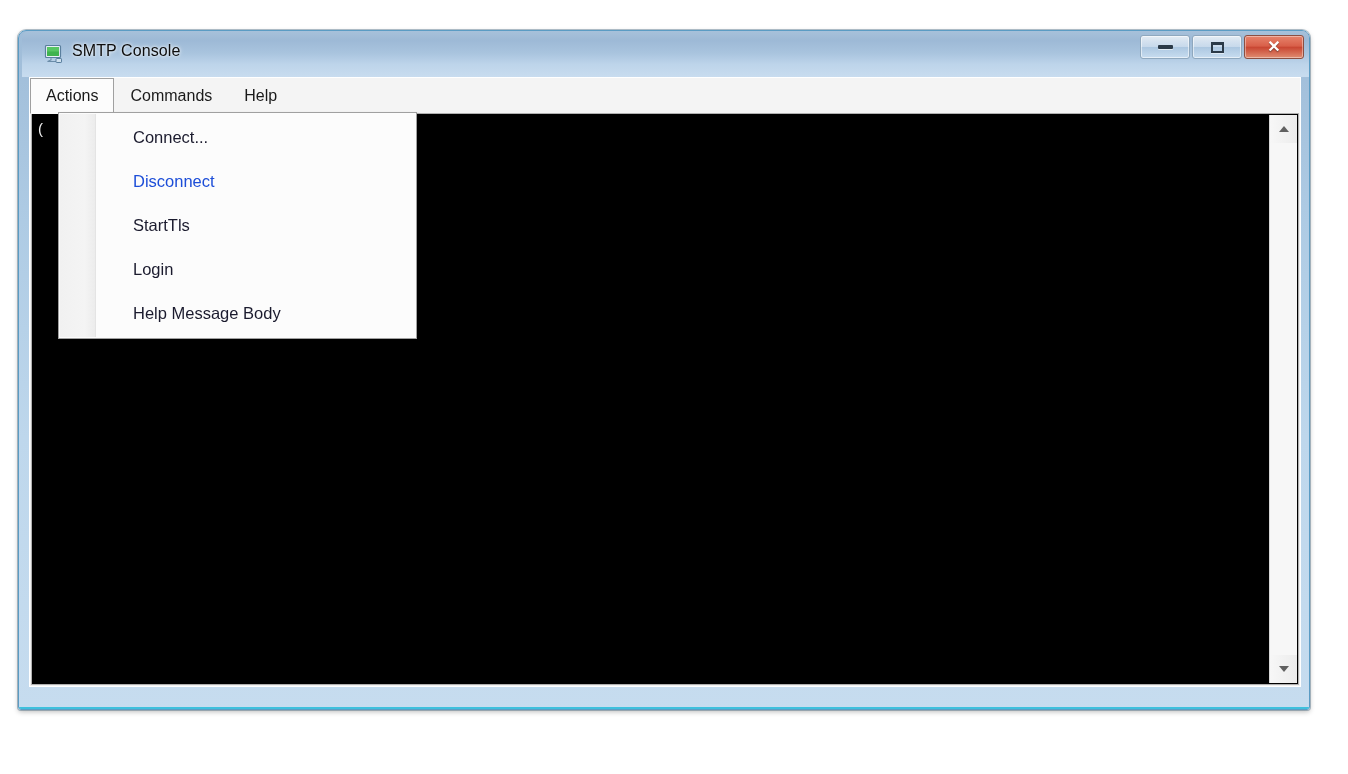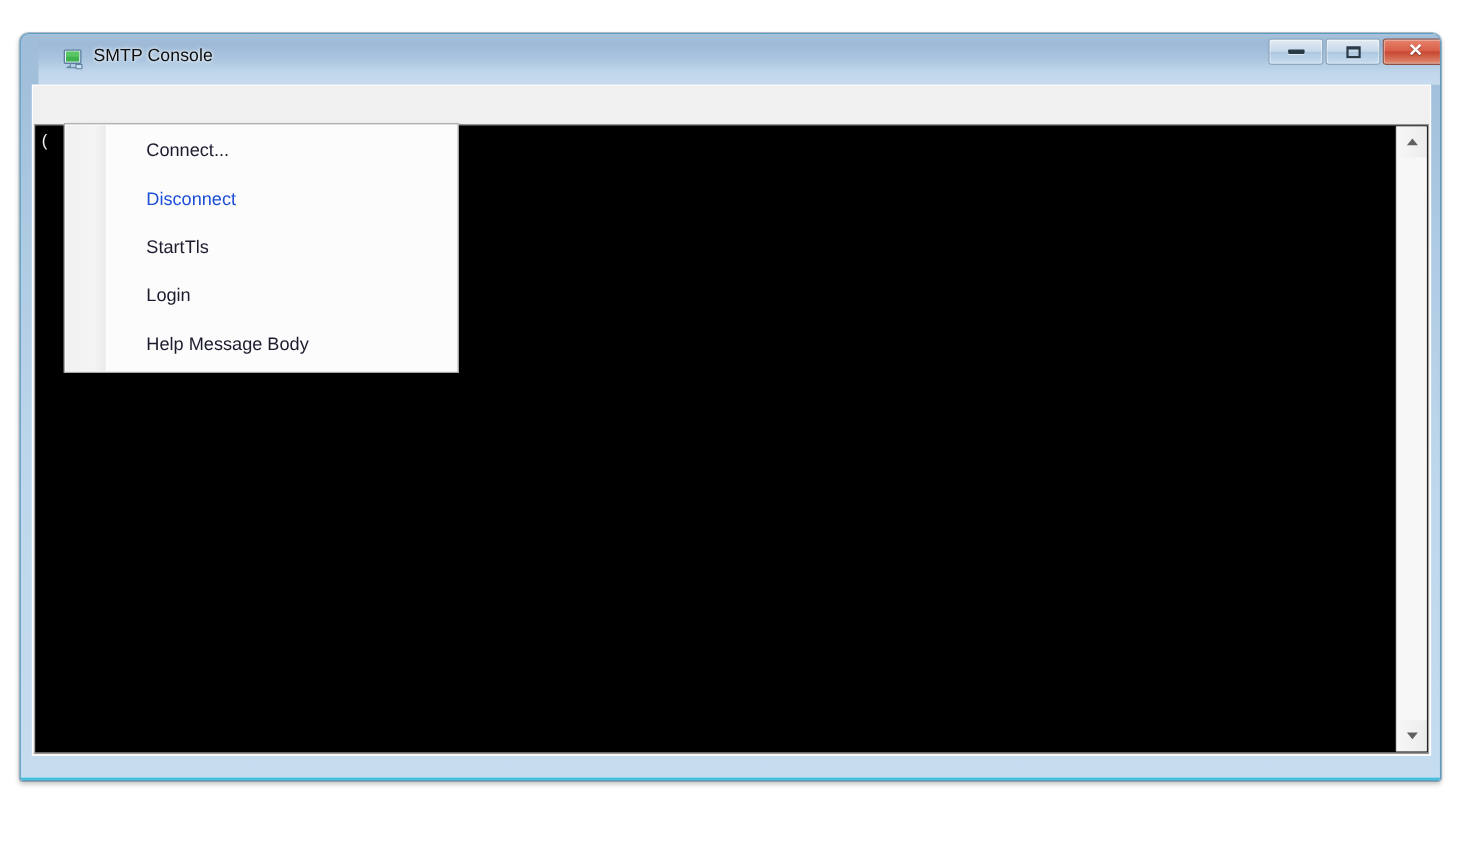--- a/index.html
+++ b/index.html
@@ -40,21 +40,21 @@
     content: "";
     position: absolute;
     left: 0; right: 0; bottom: 0;
     height: 2px;
     background: #3ec0dd;
   }
 
   
   #titlebar {
     position: absolute;
-    left: 16px; top: 0;
+    left: 3px; top: 0;
     width: 100%;
     height: 46px;
     background: linear-gradient(to bottom,
                 #a7c1da 0%,
                 #9db9d6 20%,
                 #a9c4de 48%,
                 #bdd4ea 72%,
                 #c8dcef 100%);
     border-radius: 7px 7px 0 0;
     text-align: right;
@@ -309,20 +309,31 @@
           <span class="glyph-max"></span>
         </div>
         <div class="capbtn close">
           <span class="glyph-close">✕</span>
         </div>
       </div>
     </div>
 
     <div id="client">
 
+      <div id="menubar">
+        <div class="menu-top open">
+          <span>Actions</span>
+        </div>
+        <div class="menu-top">
+          <span>Commands</span>
+        </div>
+        <div class="menu-top">
+          <span>Help</span>
+        </div>
+      </div>
 
       <div id="console">
         <div id="console-text">(</div>
 
         <div id="scrollbar">
           <div class="sb-arrow up">
             <span class="tri-up"></span>
           </div>
           <div class="sb-track"></div>
           <div class="sb-arrow down">

